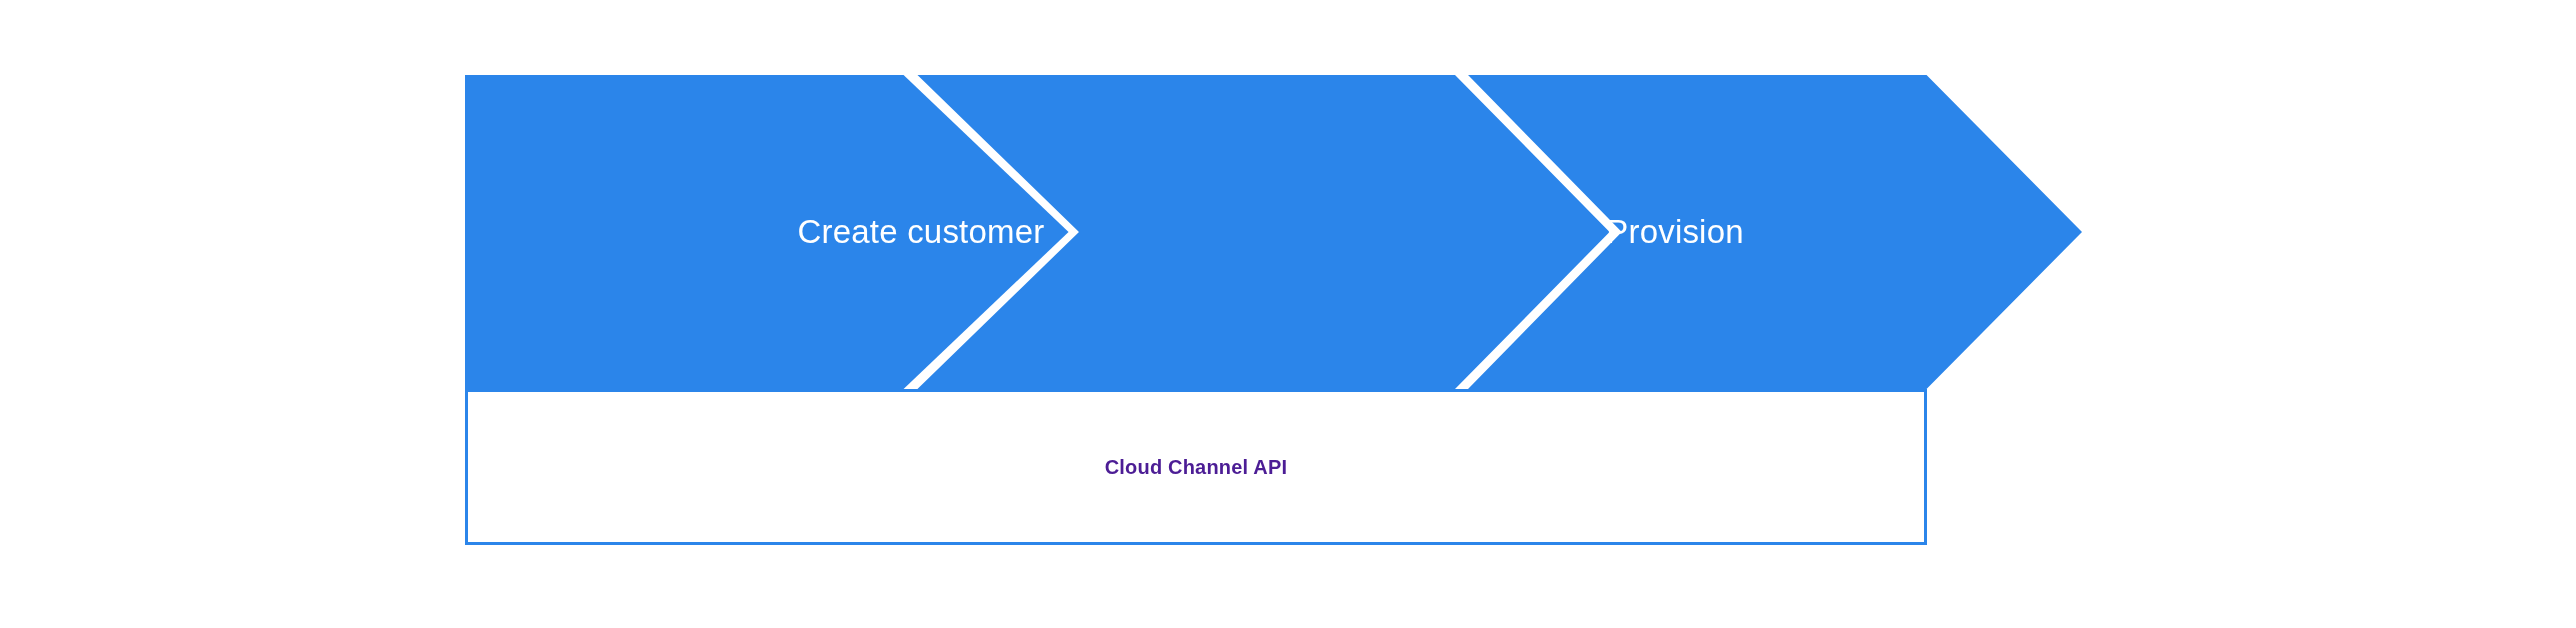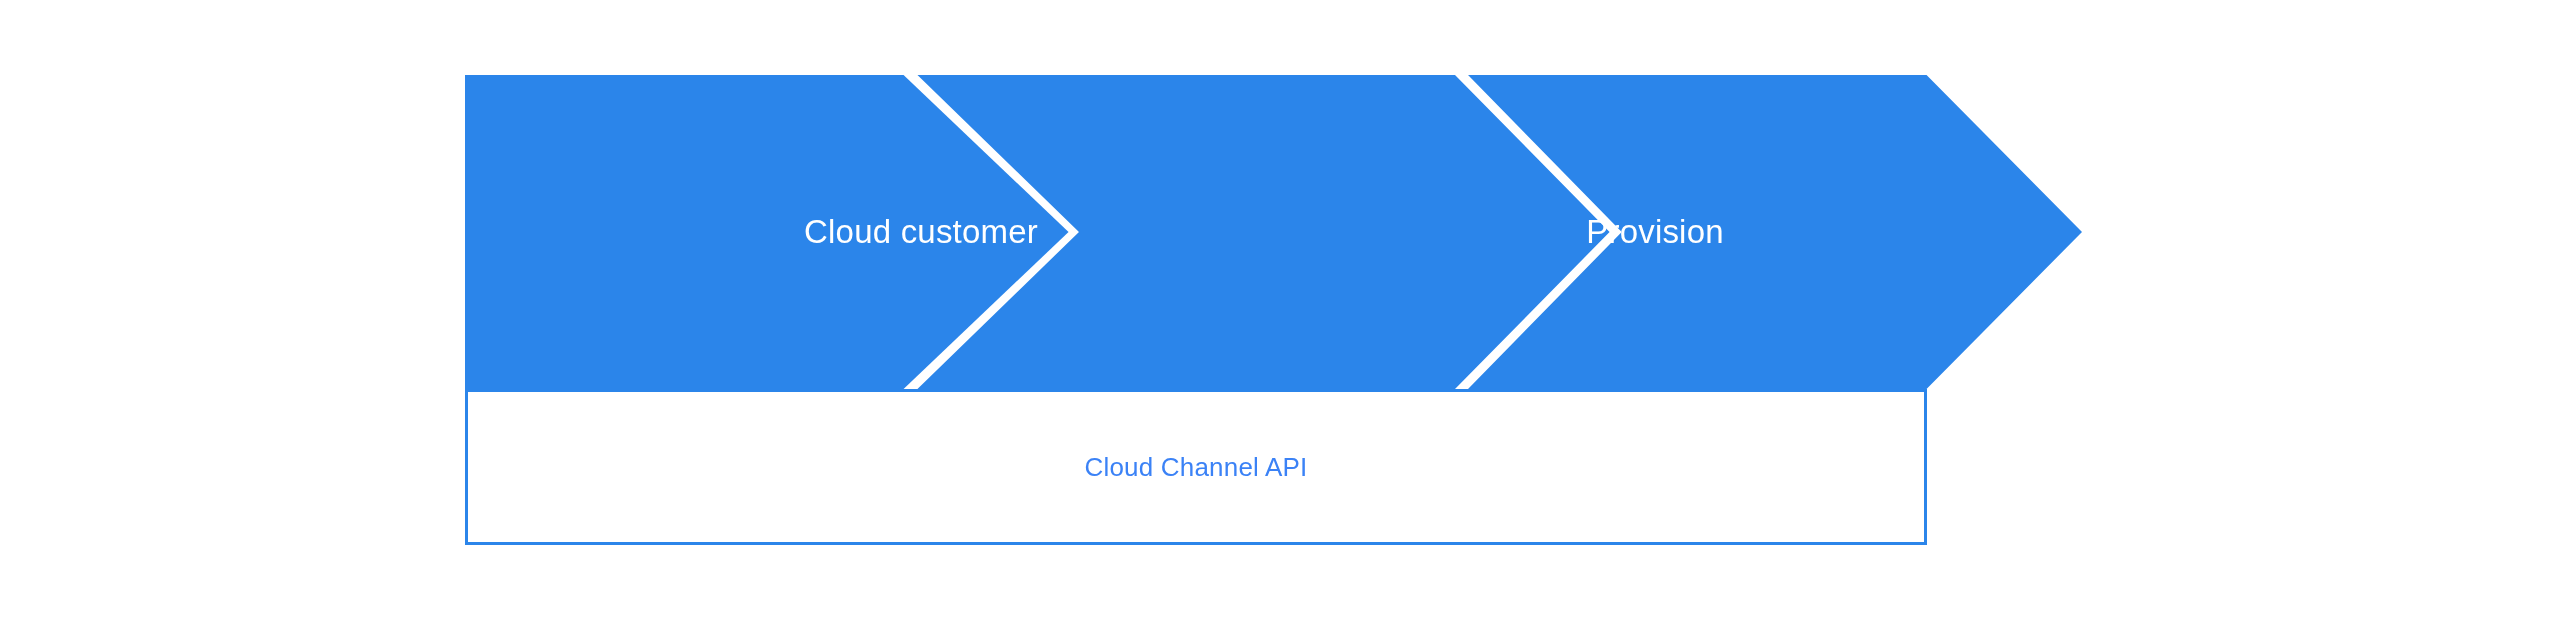--- a/index.html
+++ b/index.html
@@ -53,42 +53,42 @@
     font-weight: 400;
     line-height: 54px;
     letter-spacing: 0.2px;
     text-align: center;
     white-space: pre-line;
     pointer-events: none;
   }
   .step-label .line { display: block; }
 
   #step-label-0 { left: 0px;    width: 912px; }
-  #step-label-1 { left: 912px; width: 556px;  }
+  #step-label-1 { left: 932px; width: 556px;  }
   #step-label-2 { left: 1468px; width: 556px;  }
 
   
   #api-bar {
     position: absolute;
     left: 465px;
     top: 389px;
     width: 1462px;
     height: 156px;
     box-sizing: border-box;
     border: 3.5px solid #2b85ea;
     background: #ffffff;
     display: flex;
     align-items: center;
     justify-content: center;
   }
   #api-bar-label {
     font-family: "Liberation Sans", sans-serif;
-    font-size: 26px;
-    font-weight: 400;
-    color: #3b82f6;
+    font-size: 20px;
+    font-weight: 700;
+    color: #4c1d95;
     letter-spacing: 0.2px;
     line-height: 1;
   }
 </style>
 </head>
 <body>
 
 <div id="stage">
 
   <div id="flow-band">
@@ -96,21 +96,21 @@
     <svg id="flow-svg" viewBox="0 0 1862 362" preserveAspectRatio="none" xmlns="http://www.w3.org/2000/svg">
 
       <path fill="#2b85ea" d="M 0,0 L 505,0 L 695,181 L 505,362 L 0,362 Z"></path>
 
       <path fill="#2b85ea" d="M 521,0 L 1140,0 L 1318,181 L 1140,362 L 521,362 L 707,181 Z"></path>
 
       <path fill="#2b85ea" d="M 1155,0 L 1683,0 L 1862,181 L 1683,362 L 1155,362 L 1332,181 Z"></path>
     </svg>
 
     <div class="step-label" id="step-label-0">
-      <span class="line">Cloud customer</span>
+      <span class="line">Create customer</span>
     </div>
 
     <div class="step-label" id="step-label-1">
       <span class="line">Provision</span>
     </div>
 
     <div class="step-label" id="step-label-2">
       <span class="line">Create</span>
       <span class="line">entitlement</span>
     </div>

